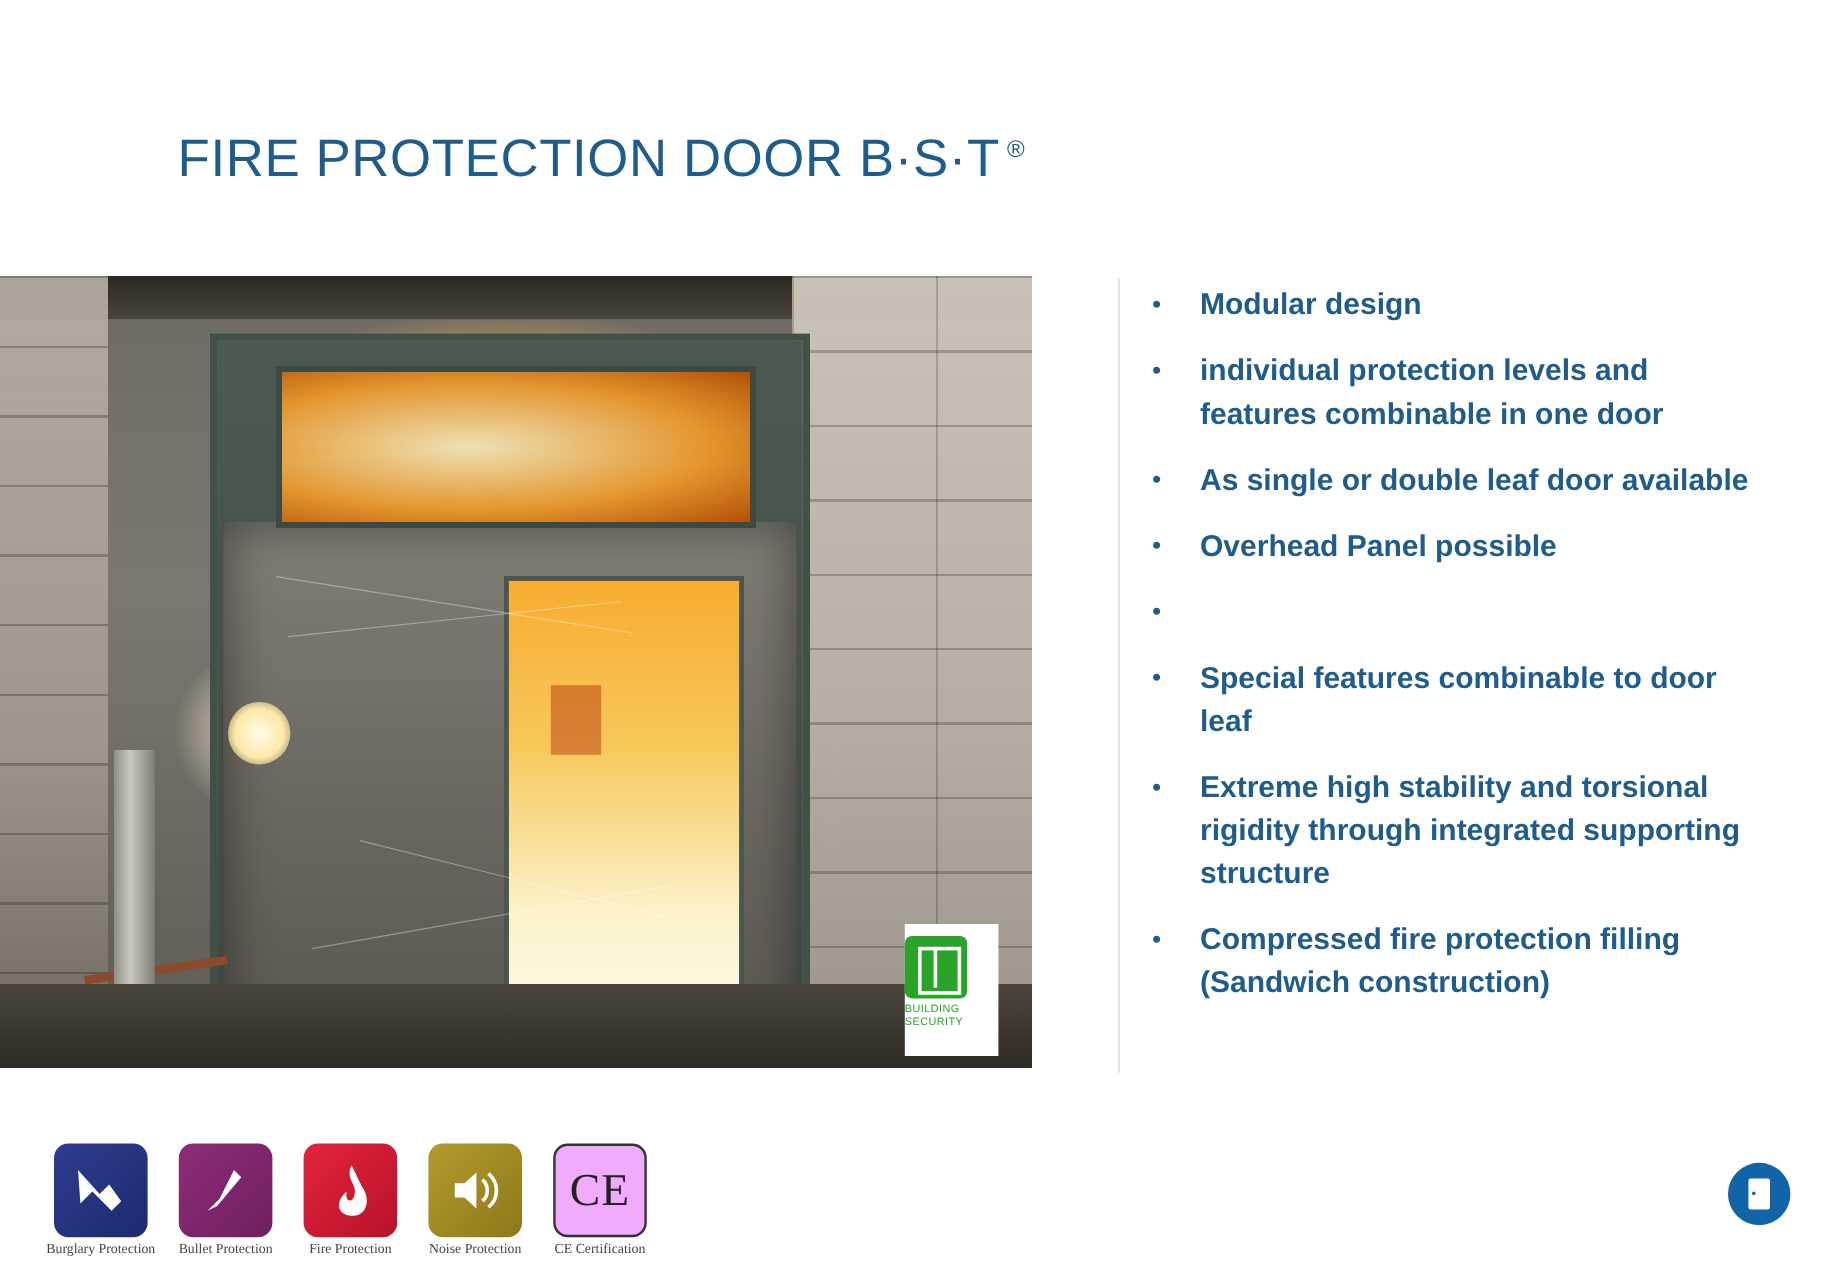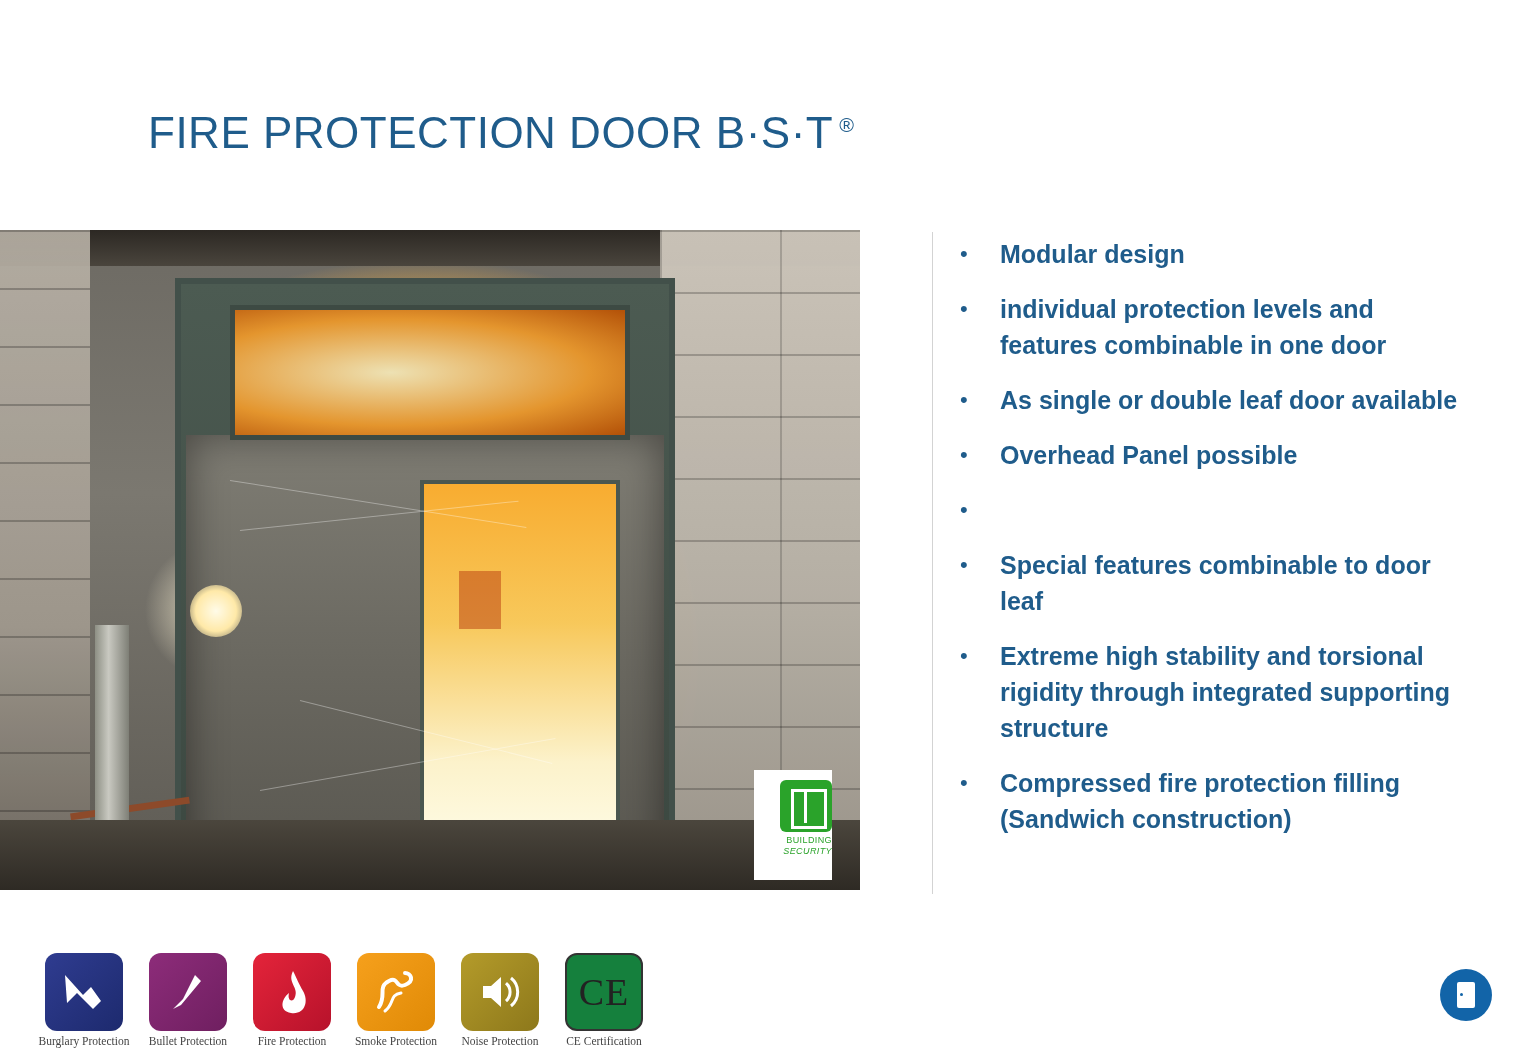--- a/index.html
+++ b/index.html
@@ -140,21 +140,21 @@
   }
 
   
   .bs-logo {
     position: absolute;
     right: 28px; bottom: 10px;
     width: 78px; height: 110px;
     background: #ffffff;
     display: flex;
     flex-direction: column;
-    align-items: flex-end;
+    align-items: flex-start;
     justify-content: flex-start;
     padding-top: 10px;
   }
   .bs-logo .hex {
     width: 52px; height: 52px;
     background: #2aa32a;
     border-radius: 6px;
     position: relative;
   }
   .bs-logo .hex:before {
@@ -168,21 +168,21 @@
     background:#ffffff;
   }
   .bs-logo .l1, .bs-logo .l2 {
     font-size: 9px;
     color: #2aa32a;
     letter-spacing: 0.4px;
     margin-top: 4px;
     text-align: center;
     line-height: 1.1;
   }
-  .bs-logo .l2 { margin-top: 1px; font-style: italic; }
+  .bs-logo .l2 { margin-top: 1px; }
 
   
   .divider {
     position: absolute;
     left: 932px; top: 232px;
     width: 1px; height: 662px;
     background: #d3d3d3;
   }
 
   
@@ -240,21 +240,21 @@
     margin-top: 4px;
     text-align: center;
     white-space: nowrap;
     font-family: Liberation Serif, serif;
   }
   .ic-burglary { background: linear-gradient(135deg, #2f3c90 0%, #1d2a6e 100%); }
   .ic-bullet   { background: linear-gradient(135deg, #8d2c7a 0%, #6f1f60 100%); }
   .ic-fire     { background: linear-gradient(135deg, #e4243a 0%, #b7122b 100%); }
   .ic-smoke    { background: linear-gradient(135deg, #f6a01c 0%, #e08a06 100%); }
   .ic-noise    { background: linear-gradient(135deg, #b49b2a 0%, #8d781b 100%); }
-  .ic-ce       { background: #15803d; border: 2px solid #333; border-radius: 12px;
+  .ic-ce       { background: #f0abfc; border: 2px solid #333; border-radius: 12px;
                  display: flex; align-items: center; justify-content: center; }
   .ce-text { font-size: 38px; color: #222; letter-spacing: 1px; font-family: "Liberation Serif", serif; }
 
   .glyph {
     position: absolute; inset: 0;
     display: flex; align-items: center; justify-content: center;
     color: #ffffff;
     font-size: 40px;
   }
 
@@ -377,31 +377,20 @@
     <div class="icon-box ic-fire">
       <span class="glyph">
         <svg width="54" height="54" viewBox="0 0 54 54" aria-hidden="true">
           <path d="M28 6 C22 18 34 22 30 32 C28 38 22 36 24 28 C16 34 14 46 26 48 C40 50 44 36 38 26 C34 19 32 14 28 6 Z" fill="#ffffff"></path>
         </svg>
       </span>
     </div>
     <div class="icon-caption">Fire Protection</div>
   </div>
 
-  <div class="icon-item">
-    <div class="icon-box ic-smoke">
-      <span class="glyph">
-        <svg width="54" height="54" viewBox="0 0 54 54" aria-hidden="true">
-          <path d="M10 42 C18 30 8 22 20 16 C30 11 26 24 36 20 C46 16 42 8 36 8" fill="none" stroke="#ffffff" stroke-width="4" stroke-linecap="round"></path>
-          <path d="M16 46 C26 38 20 30 32 28" fill="none" stroke="#ffffff" stroke-width="3" stroke-linecap="round"></path>
-        </svg>
-      </span>
-    </div>
-    <div class="icon-caption">Smoke Protection</div>
-  </div>
 
   <div class="icon-item">
     <div class="icon-box ic-noise">
       <span class="glyph">
         <svg width="54" height="54" viewBox="0 0 54 54" aria-hidden="true">
           <path d="M10 21 H18 L28 12 V42 L18 33 H10 Z" fill="#ffffff"></path>
           <path d="M33 18 A12 12 0 0 1 33 36" fill="none" stroke="#ffffff" stroke-width="3"></path>
           <path d="M38 13 A18 18 0 0 1 38 41" fill="none" stroke="#ffffff" stroke-width="3"></path>
         </svg>
       </span>

